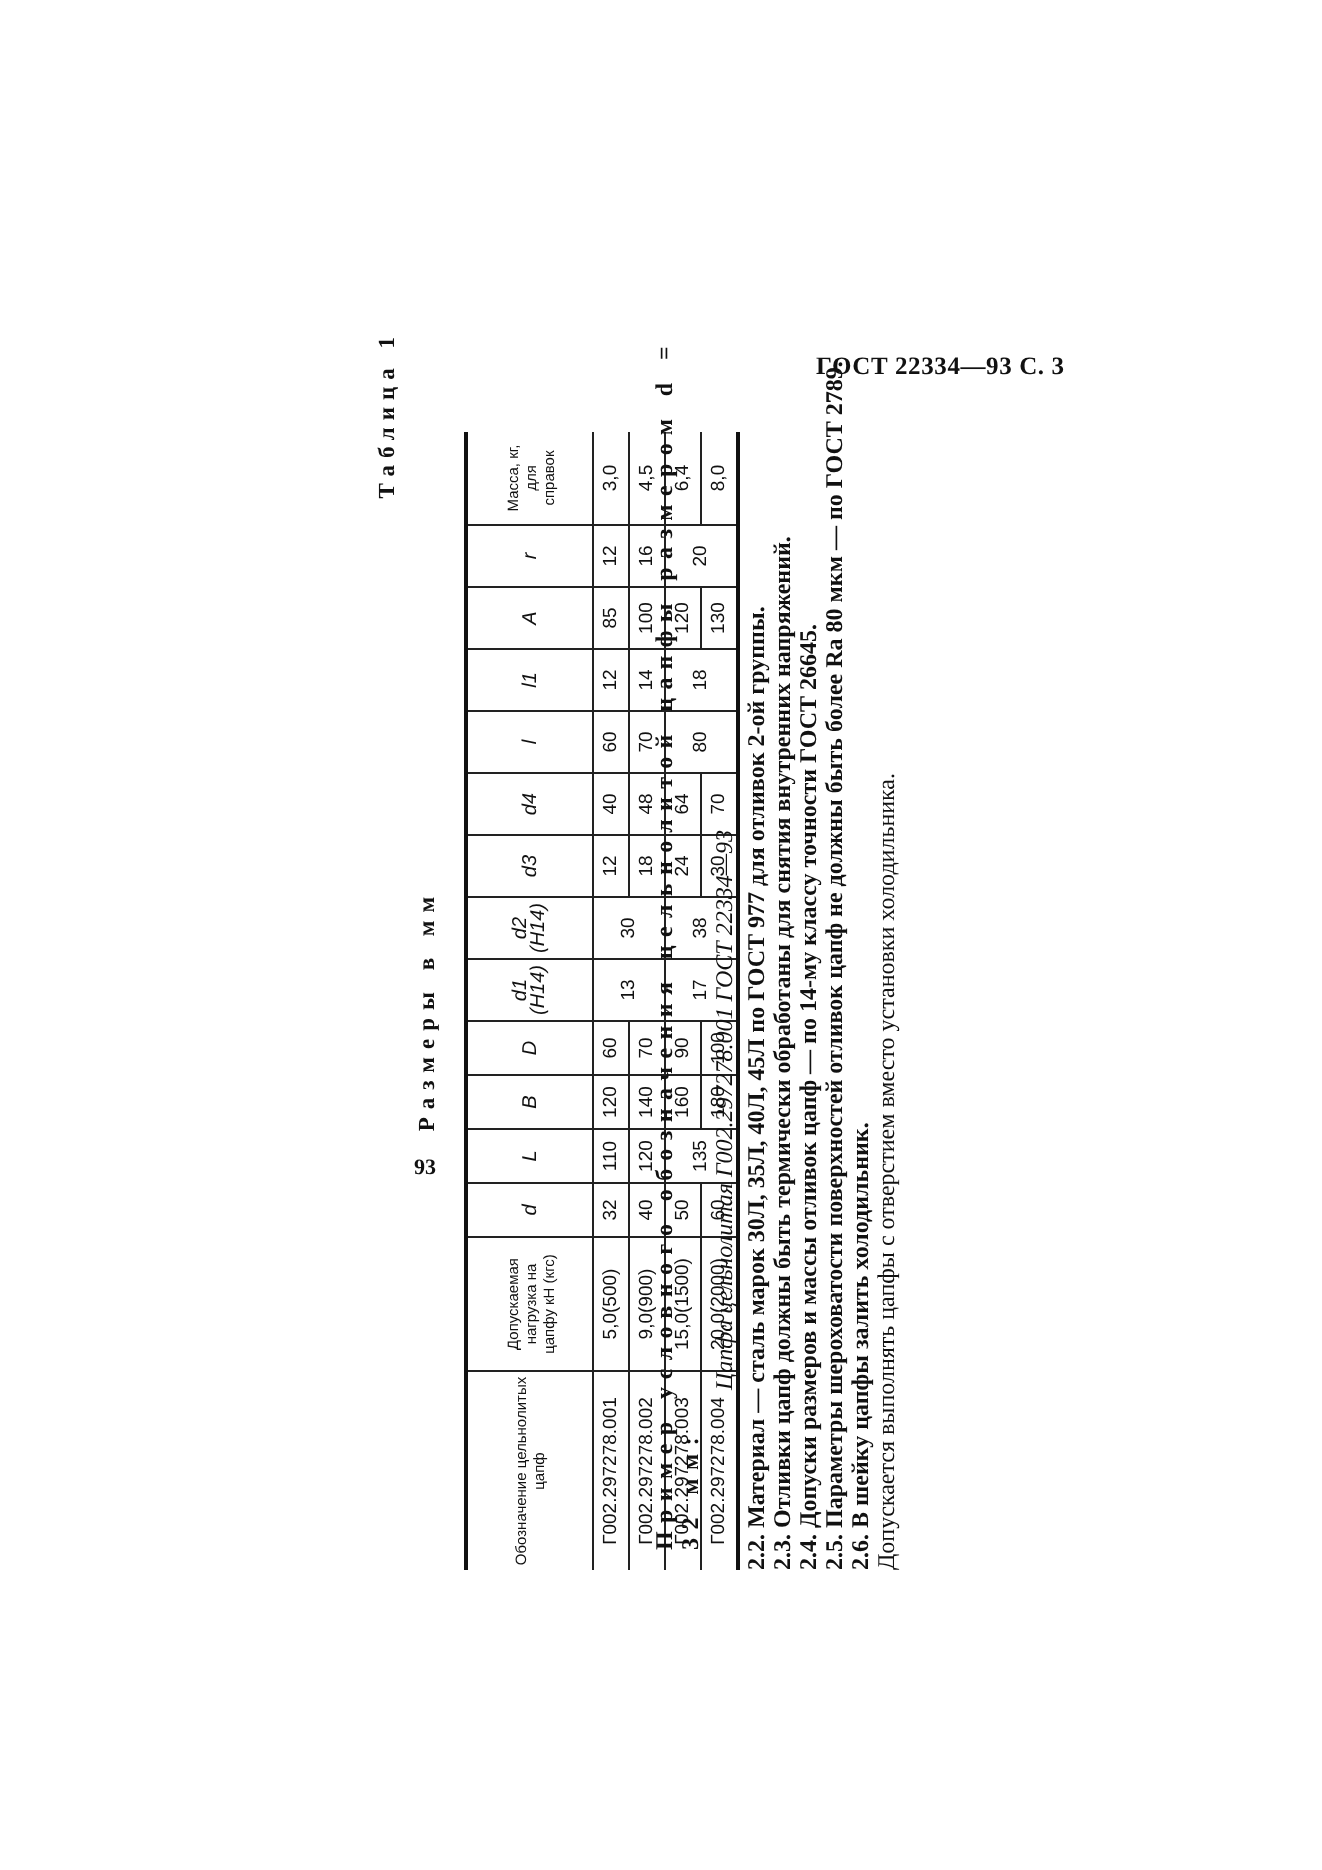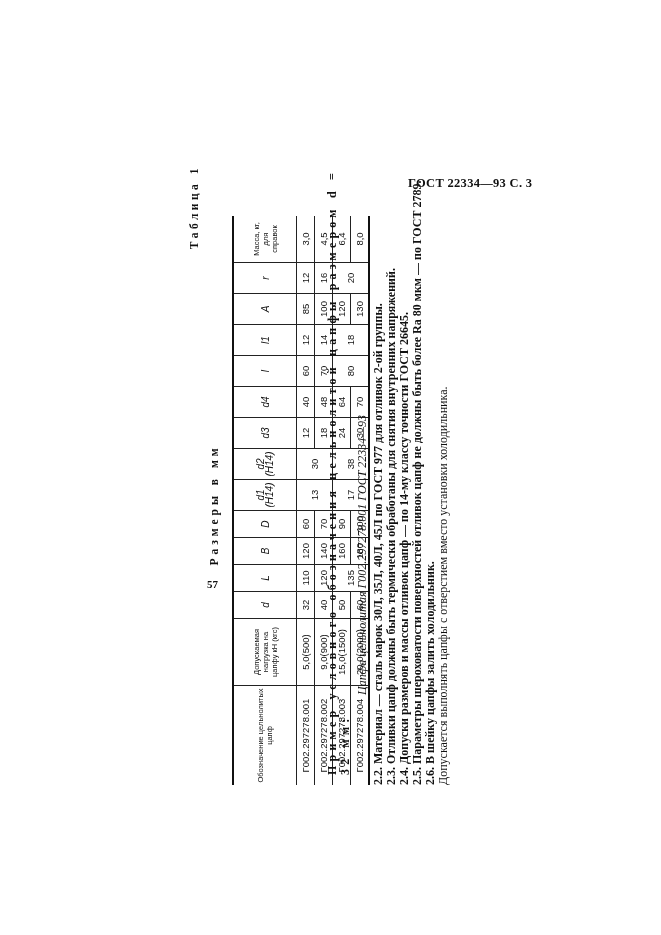--- a/index.html
+++ b/index.html
@@ -21,21 +21,21 @@
   .text .example-head { letter-spacing:4.2px; font-weight:bold; margin-left:10px; }
   .text .example-body { font-style:italic; margin:4px 0 3px 90px; }
   .text .para { margin:0; font-weight:bold; }
   .text .para.nb { font-weight:normal; }
 </style>
 </head>
 <body>
 
 <div class="header">ГОСТ 22334—93 С. 3</div>
 
-<div class="pagenum">57</div>
+<div class="pagenum">93</div>
 
 <div class="rot">
   <div class="tbl-caption">Таблица 1</div>
   <div class="tbl-title">Размеры в мм</div>
 
   <table class="t">
     <tbody>
         <tr>
       <th style="width:95px">Обозначение цельнолитых цапф</th>
       <th style="width:62px">Допускаемая нагрузка на цапфу кН (кгс)</th>

